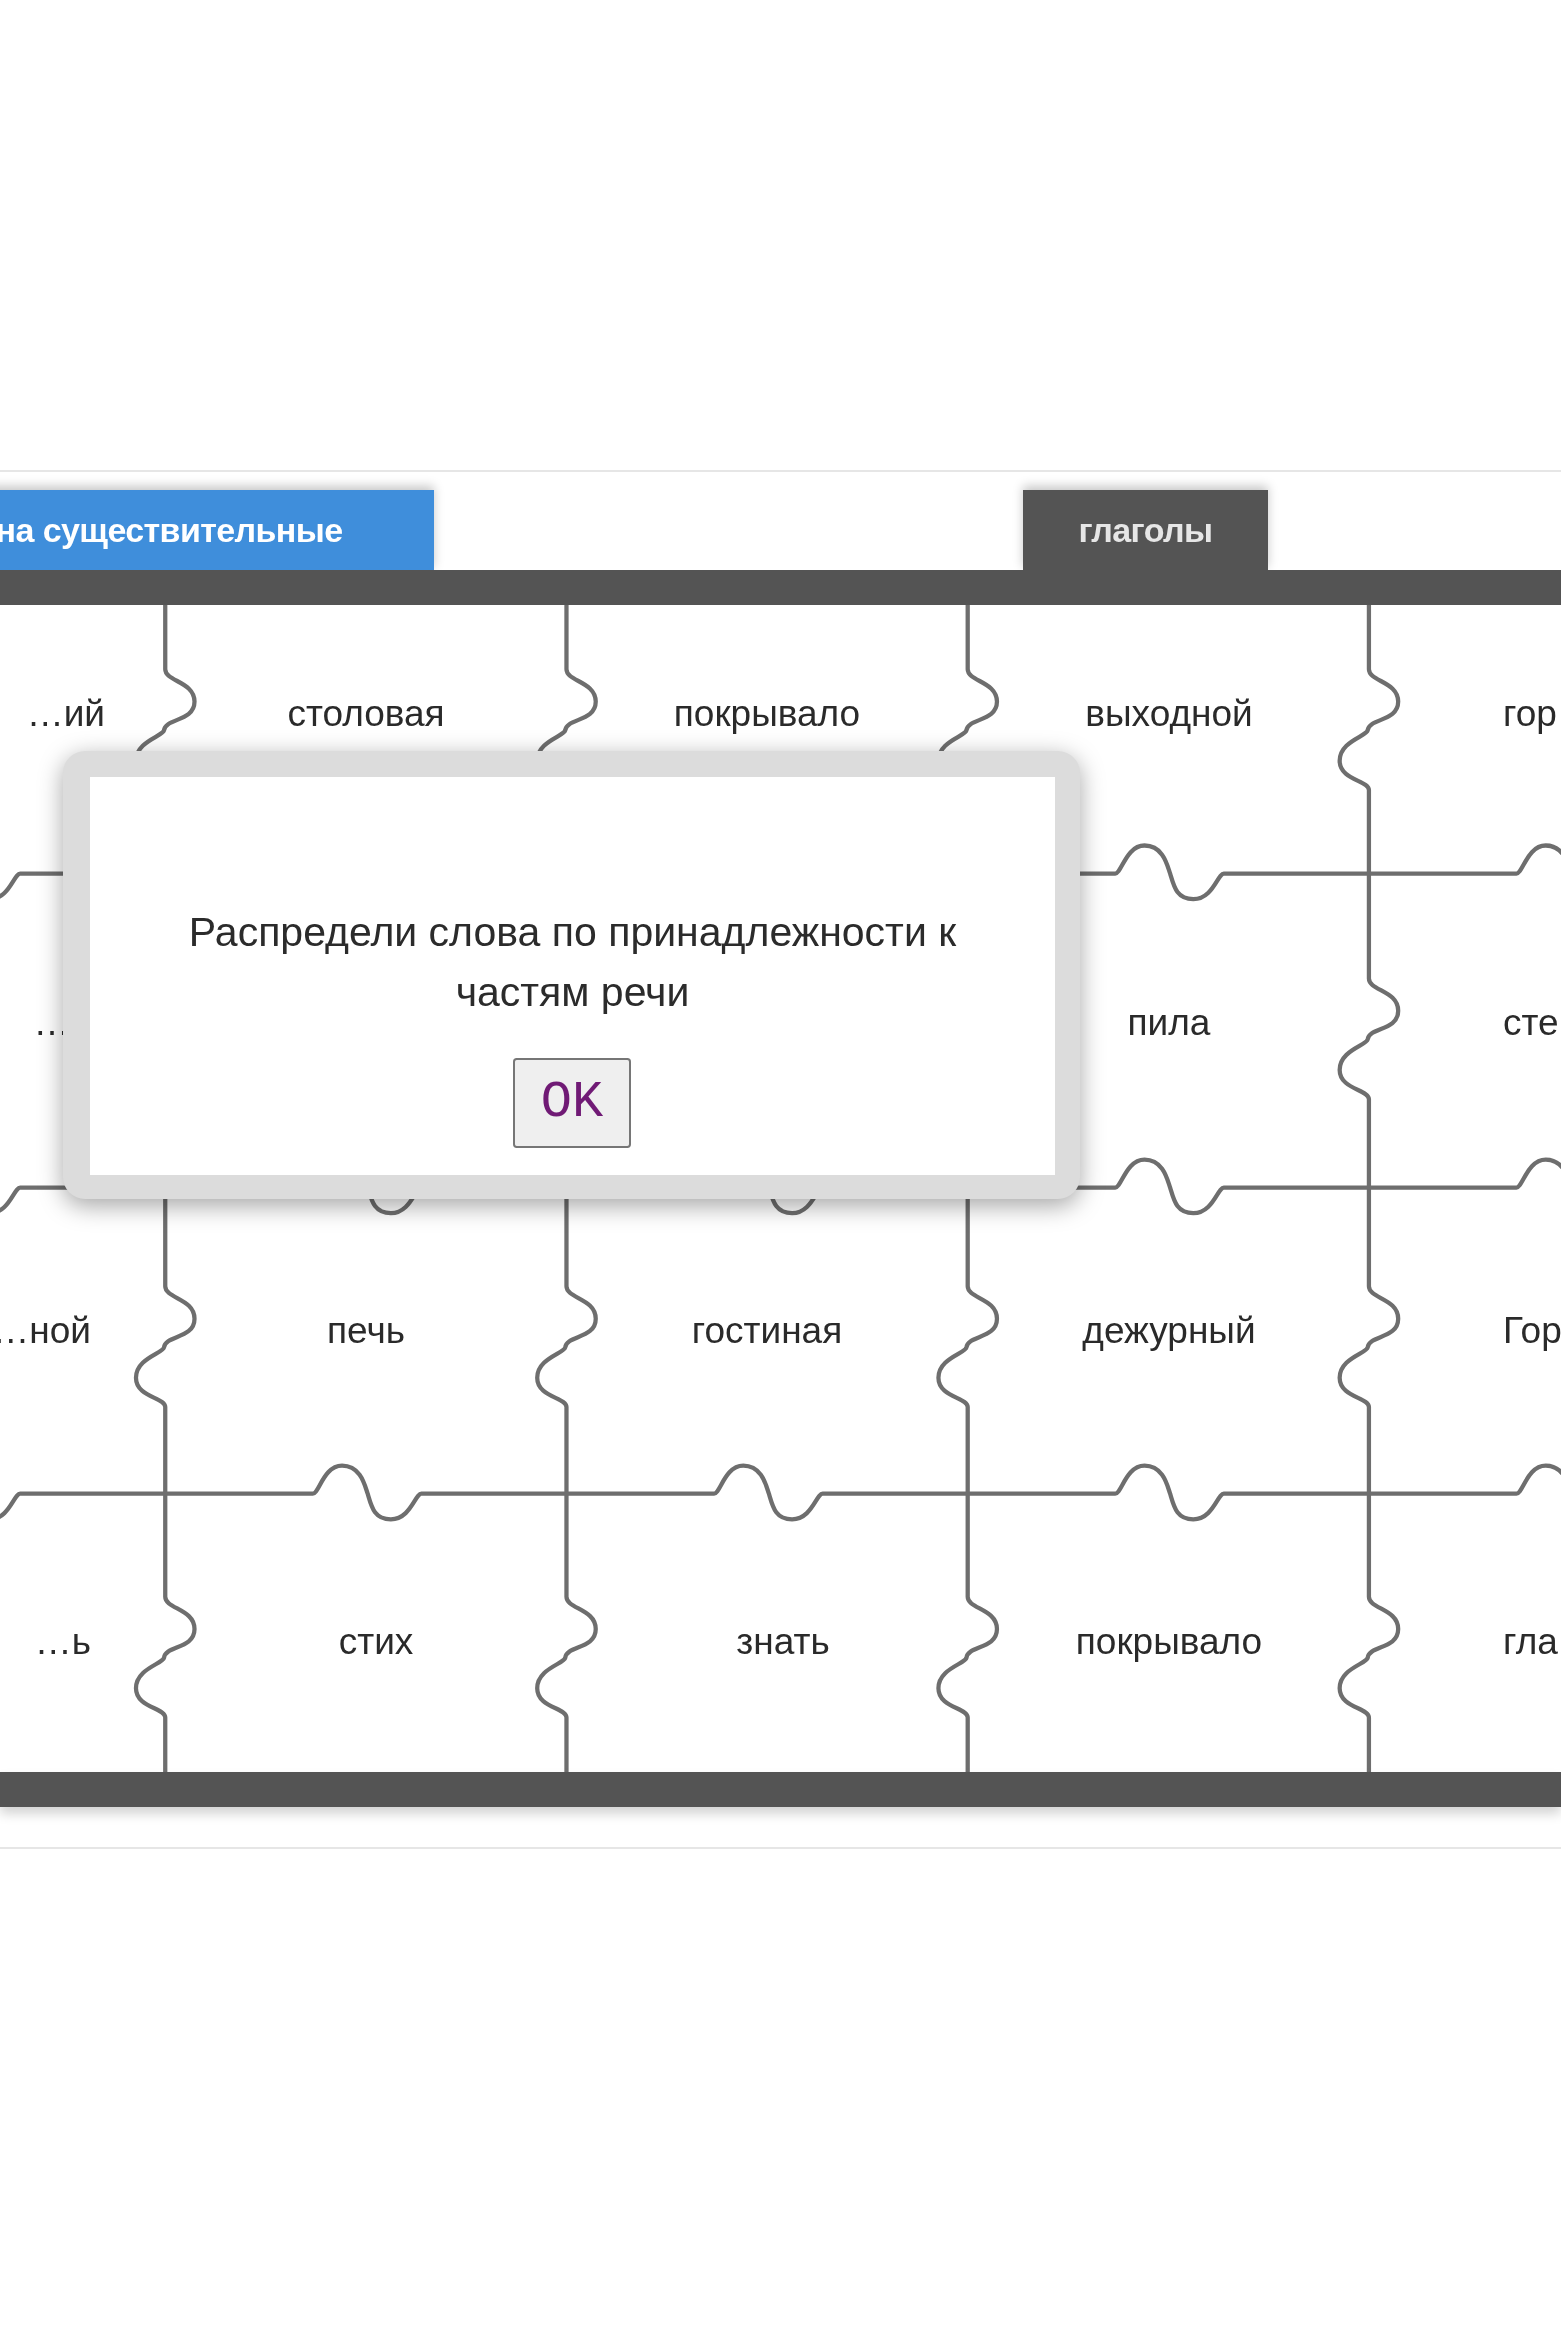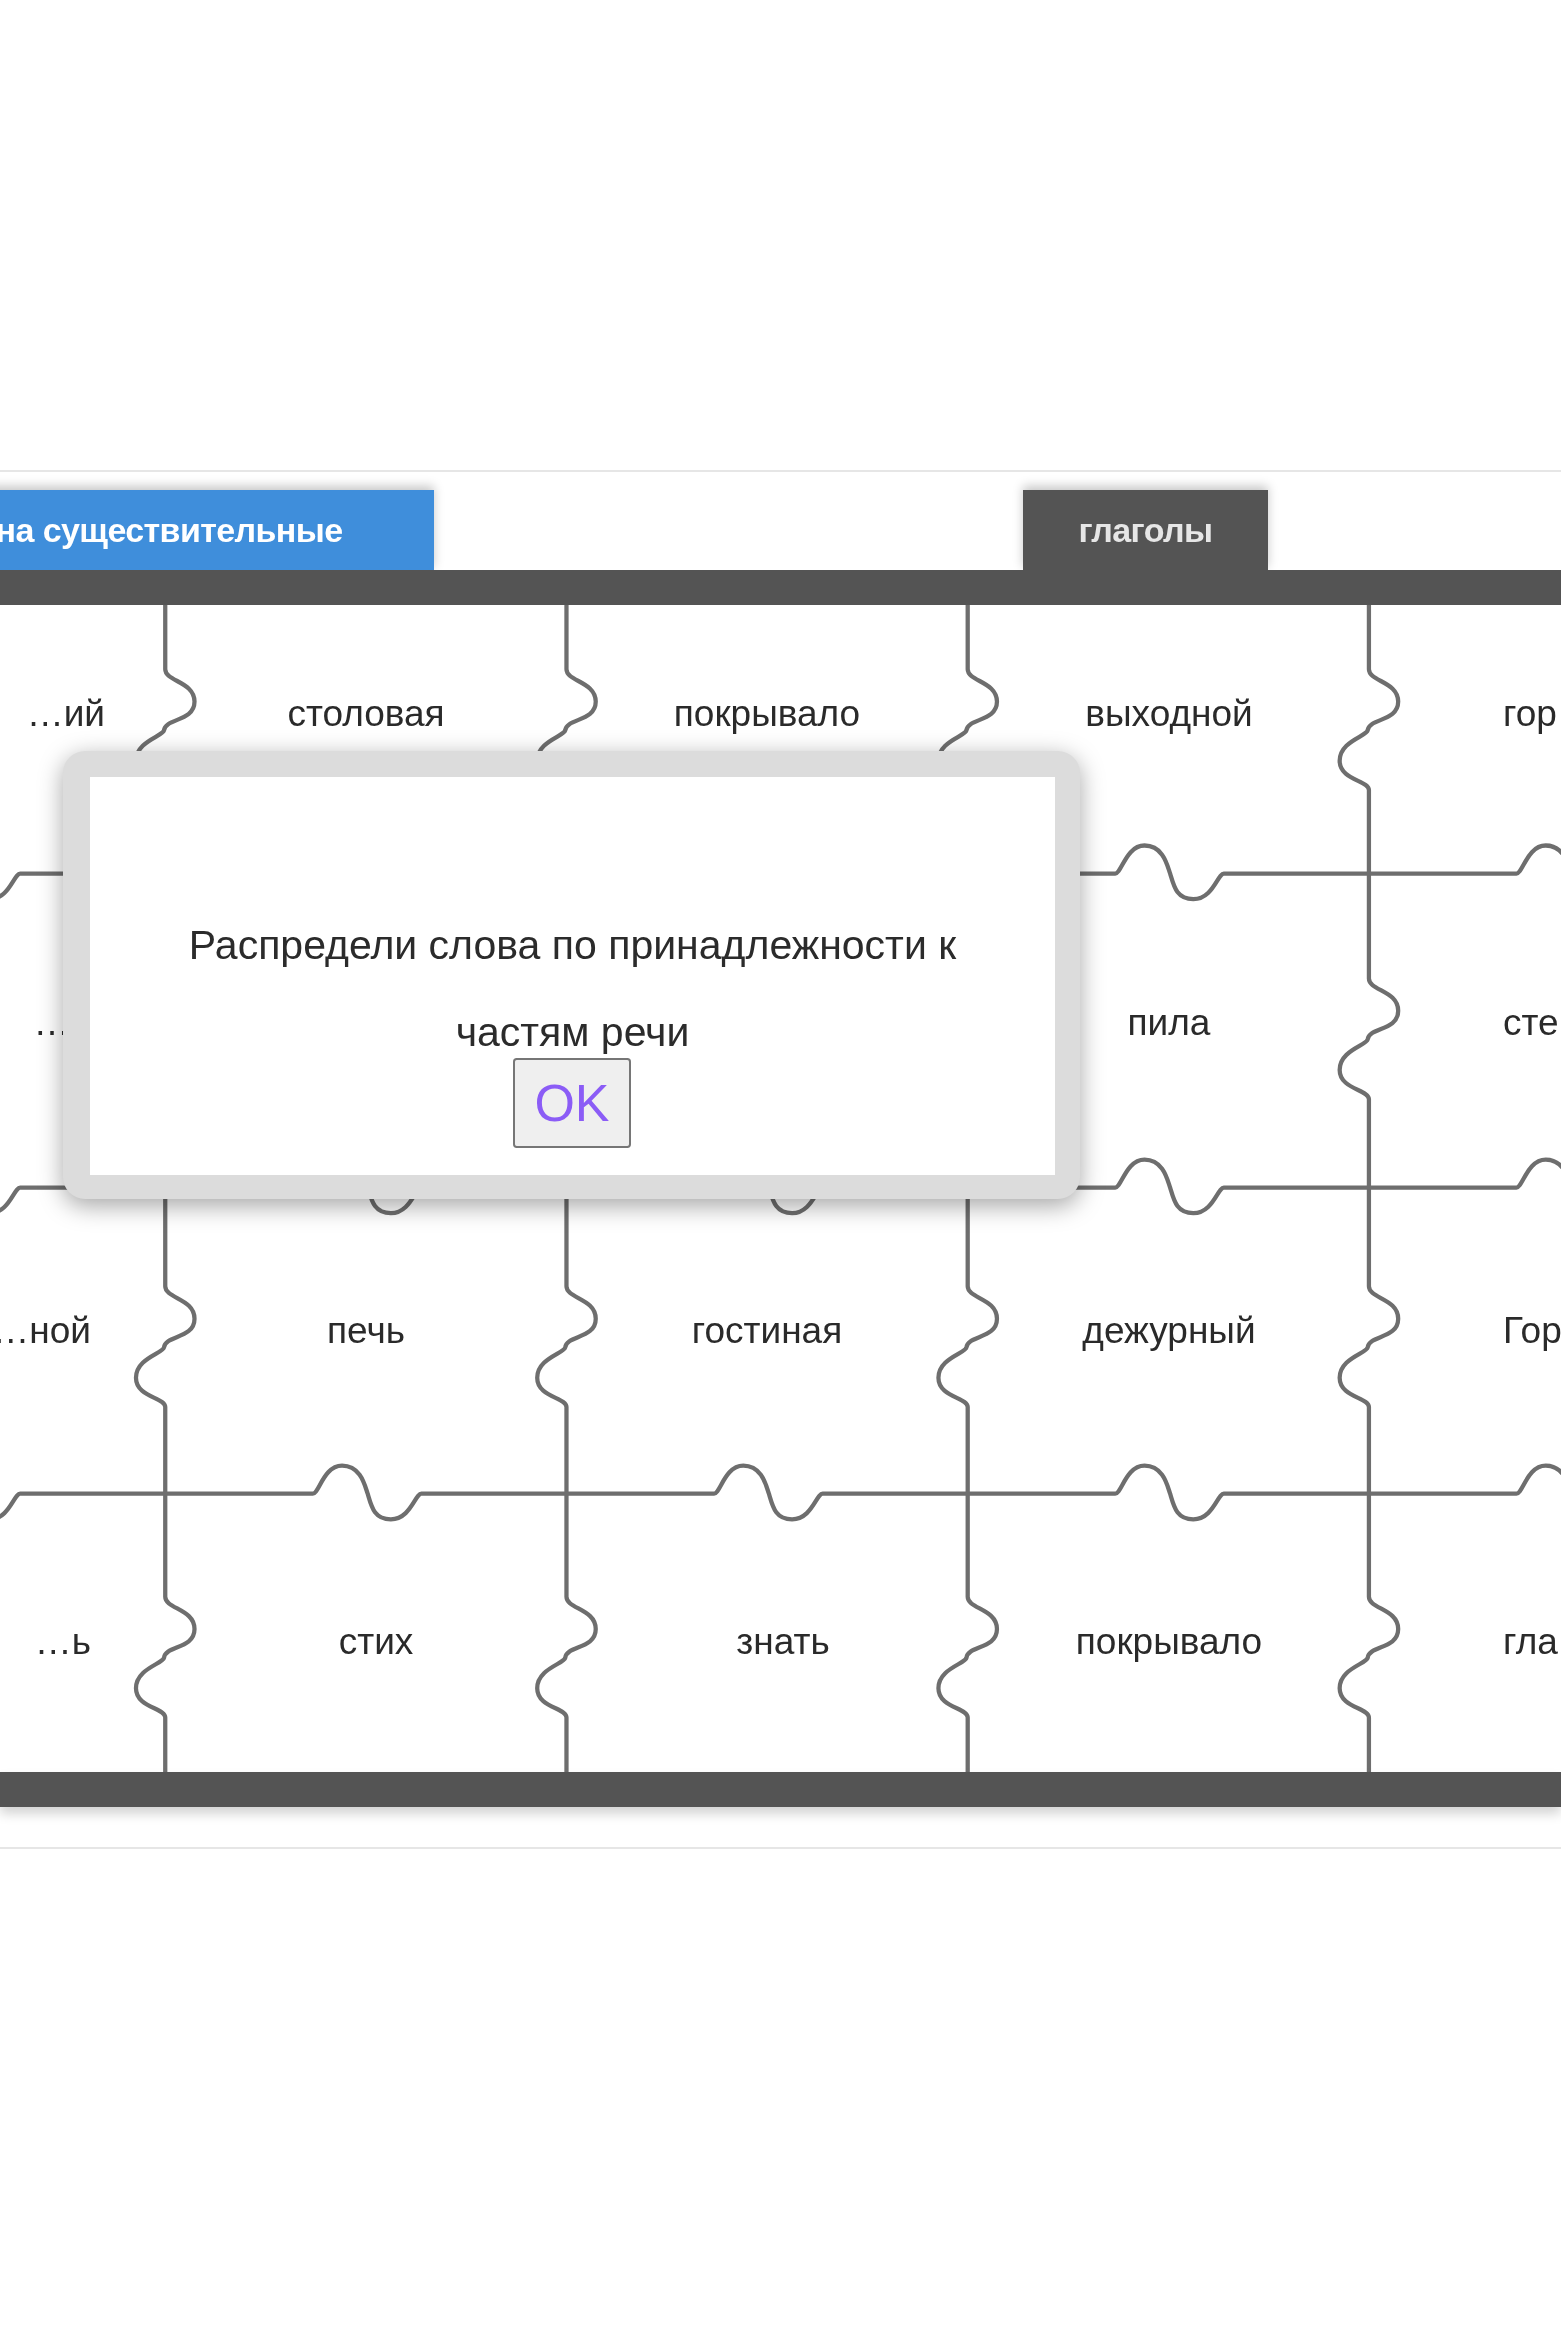--- a/index.html
+++ b/index.html
@@ -41,26 +41,26 @@
   .dialog-inner {
     position: absolute; left: 27px; top: 25.6px; right: 25px; bottom: 24px;
     background: #ffffff; text-align: center;
   }
   .dialog-title {
     position: absolute; left: 0; right: 0; top: 48px;
     font-size: 54px; font-weight: bold; color: #2b2b2b;
   }
   .dialog-text {
     position: absolute; left: 37px; right: 37px; top: 125px;
-    font-size: 41px; line-height: 87px; color: #2b2b2b;
+    font-size: 41px; line-height: 60px; color: #2b2b2b;
   }
   .ok-button {
     position: absolute; left: 423px; top: 281px; width: 118px; height: 90px;
     box-sizing: border-box; background: #efefef; border: 2.4px solid #767676; border-radius: 3.7px;
-    font-family: Liberation Sans, sans-serif; font-size: 52px; color: #8b5cf6;
+    font-family: Liberation Mono, monospace; font-size: 52px; color: #701a75;
     display: flex; align-items: center; justify-content: center; padding: 0; cursor: pointer;
   }
 </style>
 </head>
 <body>
 
 <div class="rule top"></div>
 
 <div class="tabs">
   <div class="tab active" style="left:-159px;width:593px;">

